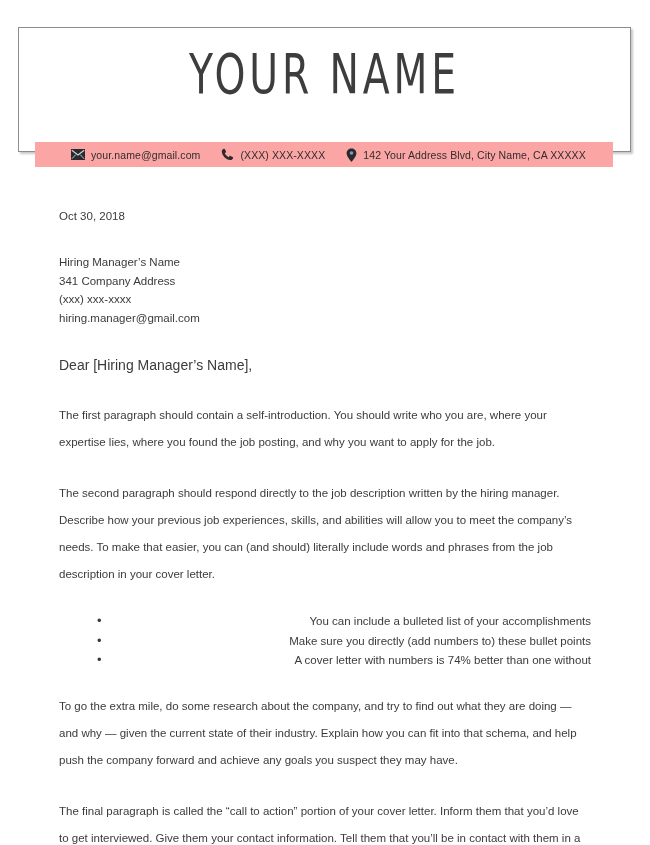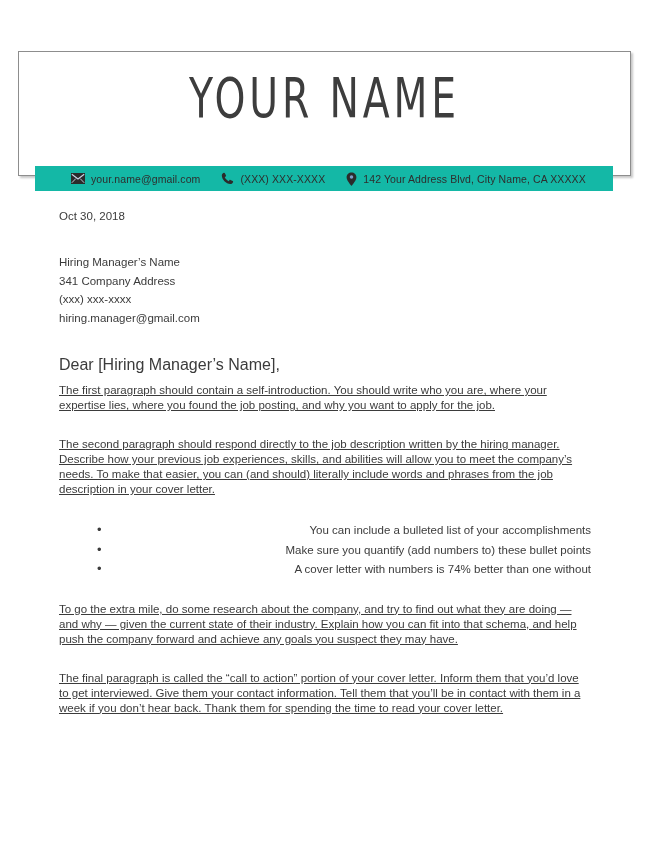--- a/index.html
+++ b/index.html
@@ -16,21 +16,20 @@
     overflow: hidden;
   }
 
   
   .header {
     position: absolute;
     left: 0;
     top: 0;
     width: 650px;
     height: 185px;
-    margin-top: 24px;
   }
 
   .header-frame {
     position: absolute;
     left: 18px;
     top: 27px;
     width: 613px;
     height: 125px;
     border: 1px solid #8d8d8d;
     box-sizing: border-box;
@@ -55,21 +54,21 @@
     white-space: nowrap;
   }
 
   
   .contact-bar {
     position: absolute;
     left: 35px;
     top: 142px;
     width: 578px;
     height: 25px;
-    background: #14b8a6;
+    background: #fca5a5;
     display: flex;
     align-items: center;
     justify-content: flex-start;
     box-sizing: border-box;
     padding-left: 36px;
   }
 
   .contact-item {
     display: flex;
     align-items: center;
@@ -111,33 +110,32 @@
   .recipient {
     margin-bottom: 29px;
   }
   .recipient div {
     font-size: 11.5px;
     line-height: 18.5px;
     color: #3b3b3b;
   }
 
   .salutation {
-    font-size: 16px;
+    font-size: 14px;
     line-height: 18px;
-    margin-bottom: 9px;
+    margin-bottom: 28px;
     color: #3b3b3b;
   }
 
   .para {
     font-size: 11.5px;
-    line-height: 15px;
+    line-height: 27px;
     color: #3b3b3b;
     margin-bottom: 24px;
     text-align: left;
-    text-decoration: underline;
   }
 
   ul.bullets {
     margin: 0 0 22px 0;
     padding: 0 0 0 38px;
     list-style: none;
     text-align: right;
   }
   ul.bullets li {
     font-size: 11.5px;
@@ -211,21 +209,21 @@
   </div>
 
   <div class="salutation">Dear [Hiring Manager’s Name],</div>
 
   <div class="para">The first paragraph should contain a self-introduction. You should write who you are, where your expertise lies, where you found the job posting, and why you want to apply for the job.</div>
 
   <div class="para">The second paragraph should respond directly to the job description written by the hiring manager. Describe how your previous job experiences, skills, and abilities will allow you to meet the company’s needs. To make that easier, you can (and should) literally include words and phrases from the job description in your cover letter.</div>
 
   <ul class="bullets">
     <li>You can include a bulleted list of your accomplishments</li>
-    <li>Make sure you quantify (add numbers to) these bullet points</li>
+    <li>Make sure you directly (add numbers to) these bullet points</li>
     <li>A cover letter with numbers is 74% better than one without</li>
   </ul>
 
   <div class="para">To go the extra mile, do some research about the company, and try to find out what they are doing — and why — given the current state of their industry. Explain how you can fit into that schema, and help push the company forward and achieve any goals you suspect they may have.</div>
 
   <div class="para">The final paragraph is called the “call to action” portion of your cover letter. Inform them that you’d love to get interviewed. Give them your contact information. Tell them that you’ll be in contact with them in a week if you don’t hear back. Thank them for spending the time to read your cover letter.</div>
 
 </div>
 
 </body></html>

